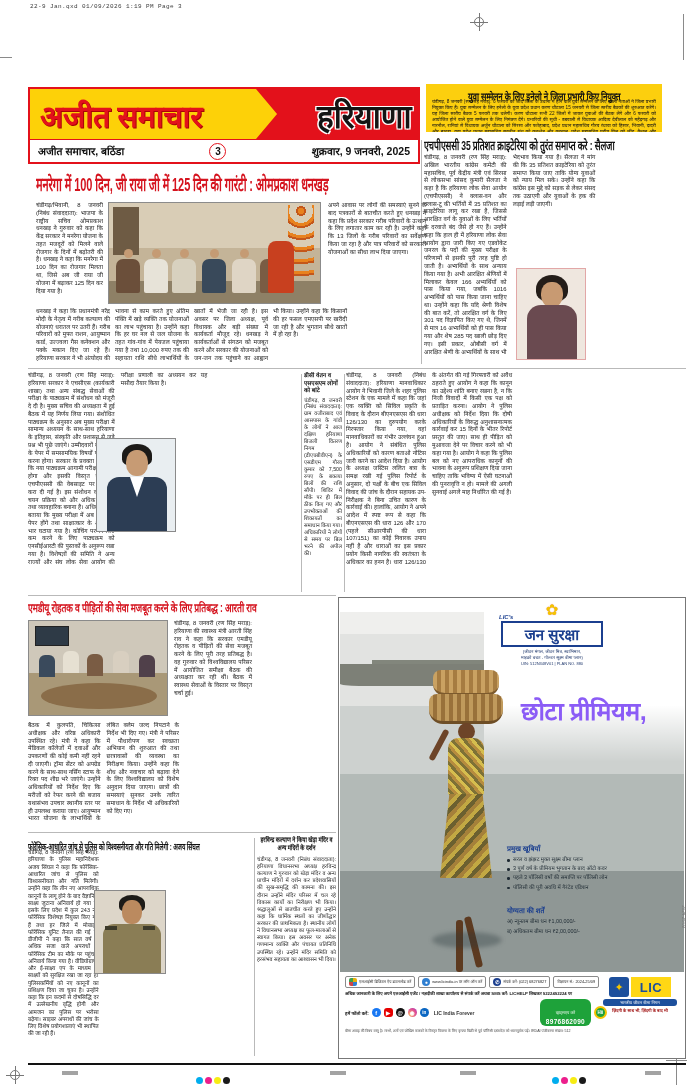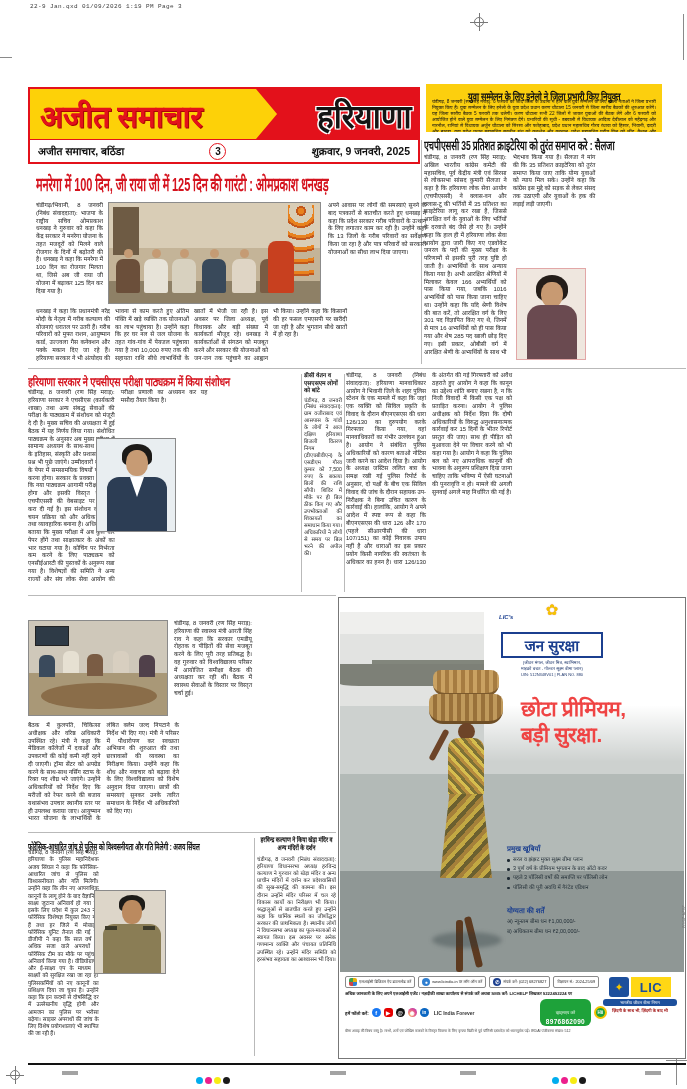--- a/index.html
+++ b/index.html
@@ -142,24 +142,24 @@
 #woman .torso{width:36px;height:58px;margin:-2px auto 0;border-radius:10px 10px 4px 4px;
   background:repeating-linear-gradient(48deg,#d5bd4e 0 3px,#7d7136 3px 6px,#b68c3e 6px 9px)}
 #woman .skirt{width:52px;height:84px;margin:-2px auto 0;clip-path:polygon(18% 0,82% 0,100% 100%,0 100%);
   background:repeating-linear-gradient(132deg,#c2a843 0 4px,#6b6030 4px 8px,#a5803a 8px 12px)}
 #woman .leg{position:absolute;width:7px;height:52px;background:#5d3a20;border-radius:3px}
 #woman .refl{position:absolute;left:14px;top:262px;width:70px;height:16px;border-radius:50%;background:rgba(44,56,60,.35);filter:blur(2px)}
 
 #ad-logo{position:absolute;left:162px;top:4px;width:102px;text-align:center}
 #ad-lics{position:absolute;left:-2px;top:12px;font-size:6px;font-style:italic;font-weight:bold;color:#1b3f8f}
 #ad-flower{font-size:15px;color:#f5c400;line-height:1;text-shadow:0 0 1px #d8a }
-#ad-planbox{margin-top:15px;border:2px solid #1b3f8f;padding:1px 0;font-size:15px;font-weight:bold;color:#1b3f8f;background:#fff}
+#ad-planbox{margin-top:4px;border:2px solid #1b3f8f;padding:1px 0;font-size:15px;font-weight:bold;color:#1b3f8f;background:#fff}
 #ad-sub{font-size:4.4px;color:#223a6e;line-height:1.3;margin-top:2px}
 #ad-uin{font-size:4px;color:#223a6e;margin-top:1px}
-#ad-big{position:absolute;left:182px;top:98px;width:164px;font-size:21px;font-weight:bold;color:#ef4444;line-height:1.25;letter-spacing:-.4px}
+#ad-big{position:absolute;left:182px;top:98px;width:164px;font-size:25px;font-weight:bold;color:#8b5cf6;line-height:1.25;letter-spacing:-.4px}
 #ad-feat{position:absolute;left:168px;top:246px;width:176px}
 #ad-feat h4,#ad-elig h4{font-size:7px;color:#1b3f8f;margin-bottom:2px;font-weight:bold}
 #ad-feat ul{list-style:none}
 #ad-feat li{font-size:5.4px;color:#1e2a33;line-height:1.7;padding-left:6px;position:relative}
 #ad-feat li::before{content:"";position:absolute;left:0;top:4px;width:2.5px;height:2.5px;border-radius:50%;background:#1e2a33}
 #ad-elig{position:absolute;left:168px;top:308px;width:176px}
 #ad-elig div{font-size:5.4px;color:#1e2a33;line-height:1.8}
 
 #ad-footer{position:absolute;left:2px;right:2px;top:376px;height:82px;background:#fff;padding:2px 4px}
 #ad-badges{display:flex;gap:3px;width:262px}
@@ -274,40 +274,40 @@
     <div class="hwrap"><span class="hl blk">एचपीएससी 35 प्रतिशत क्राइटेरिया को तुरंत समाप्त करे : सैलजा</span></div>
     <div class="bodytxt cols3">चंडीगढ़, 8 जनवरी (रण सिंह मराड़): अखिल भारतीय कांग्रेस कमेटी की महासचिव, पूर्व केंद्रीय मंत्री एवं सिरसा से लोकसभा सांसद कुमारी सैलजा ने कहा है कि हरियाणा लोक सेवा आयोग (एचपीएससी) ने क्लास-वन और क्लास-टू की भर्तियों में 35 प्रतिशत का क्राइटेरिया लागू कर रखा है, जिससे आरक्षित वर्ग के युवाओं के लिए भर्तियों के दरवाजे बंद जैसे हो गए हैं। उन्होंने कहा कि हाल ही में हरियाणा लोक सेवा आयोग द्वारा जारी किए गए एडवोकेट जनरल के पदों की मुख्य परीक्षा के परिणामों से इसकी पूरी तरह पुष्टि हो जाती है। अभ्यर्थियों के साथ अन्याय किया गया है। अभी आरक्षित श्रेणियों में मिलाकर केवल 166 अभ्यर्थियों को पास किया गया, जबकि 1016 अभ्यर्थियों को पास किया जाना चाहिए था। उन्होंने कहा कि यदि श्रेणी विशेष की बात करें, तो आरक्षित वर्ग के लिए 301 पद विज्ञापित किए गए थे, जिनमें से मात्र 16 अभ्यर्थियों को ही पास किया गया और शेष 285 पद खाली छोड़ दिए गए। इसी प्रकार, ओबीसी वर्ग में आरक्षित श्रेणी के अभ्यर्थियों के साथ भी भेदभाव किया गया है। सैलजा ने मांग की कि 35 प्रतिशत क्राइटेरिया को तुरंत समाप्त किया जाए ताकि योग्य युवाओं को न्याय मिल सके। उन्होंने कहा कि कांग्रेस इस मुद्दे को सड़क से लेकर संसद तक उठाएगी और युवाओं के हक की लड़ाई लड़ी जाएगी।</div>
     <div id="photo-selja">
       <div class="hair"></div>
         <div class="face"></div>
         <div class="body"></div>
     </div>
   </section>
 
   <section class="art" id="hcs">
-    <div class="hwrap"><span class="hl red">हरियाणा सरकार ने एचसीएस परीक्षा पाठ्यक्रम में किया संशोधन</span></div>
     <div class="bodytxt cols3">चंडीगढ़, 8 जनवरी (रण सिंह मराड़): हरियाणा सरकार ने एचसीएस (कार्यकारी शाखा) तथा अन्य संबद्ध सेवाओं की परीक्षा के पाठ्यक्रम में संशोधन को मंजूरी दे दी है। मुख्य सचिव की अध्यक्षता में हुई बैठक में यह निर्णय लिया गया। संशोधित पाठ्यक्रम के अनुसार अब मुख्य परीक्षा में सामान्य अध्ययन के साथ-साथ हरियाणा के इतिहास, संस्कृति और प्रशासन से जुड़े प्रश्न भी पूछे जाएंगे। उम्मीदवारों को निबंध के पेपर में समसामयिक विषयों पर लेखन करना होगा। सरकार के प्रवक्ता ने बताया कि नया पाठ्यक्रम आगामी परीक्षा से लागू होगा और इसकी विस्तृत जानकारी एचपीएससी की वेबसाइट पर उपलब्ध करा दी गई है। इस संशोधन का उद्देश्य चयन प्रक्रिया को और अधिक पारदर्शी तथा व्यावहारिक बनाना है। अधिकारियों ने बताया कि मुख्य परीक्षा में अब कुल चार पेपर होंगे तथा साक्षात्कार के अंकों का भार घटाया गया है। कोचिंग पर निर्भरता कम करने के लिए पाठ्यक्रम को एनसीईआरटी की पुस्तकों के अनुरूप रखा गया है। विशेषज्ञों की समिति ने अन्य राज्यों और संघ लोक सेवा आयोग की परीक्षा प्रणाली का अध्ययन कर यह मसौदा तैयार किया है।</div>
     <div id="photo-man">
       <div class="hair"></div>
         <div class="face"></div>
         <div class="suit"></div>
         <div class="shirt"></div>
     </div>
   </section>
 
   <section class="art" id="mini">
     <div class="mh">डीसी वेतन व एसएसएम लोगों को बांटे</div>
     <div class="bodytxt">चंडीगढ़, 8 जनवरी (निबंध संवाददाता): ग्राम वजीराबाद एवं आसपास के गांवों के लोगों ने आज दक्षिण हरियाणा बिजली वितरण निगम (डीएचबीवीएन) के एसडीएम गौरव कुमार को 7,500 रुपए के बकाया बिलों की राशि सौंपी। शिविर में मौके पर ही बिल ठीक किए गए और उपभोक्ताओं की शिकायतों का समाधान किया गया। अधिकारियों ने लोगों से समय पर बिल भरने की अपील की।</div>
   </section>
 
   <section class="art" id="justice">
     <div class="bodytxt cols4">चंडीगढ़, 8 जनवरी (निबंध संवाददाता): हरियाणा मानवाधिकार आयोग ने भिवानी जिले के शहर पुलिस स्टेशन के एक मामले में कहा कि जहां एक व्यक्ति को सिविल प्रकृति के विवाद के दौरान बीएनएसएस की धारा 126/130 का दुरुपयोग करके गिरफ्तार किया गया, वहां मानवाधिकारों का गंभीर उल्लंघन हुआ है। आयोग ने संबंधित पुलिस अधिकारियों को कारण बताओ नोटिस जारी करने का आदेश दिया है। आयोग के अध्यक्ष जस्टिस ललित बत्रा के समक्ष रखी गई पुलिस रिपोर्ट के अनुसार, दो पक्षों के बीच एक सिविल विवाद की जांच के दौरान सहायक उप-निरीक्षक ने बिना उचित कारण के कार्रवाई की। हालांकि, आयोग ने अपने आदेश में स्पष्ट रूप से कहा कि बीएनएसएस की धारा 126 और 170 (पहले सीआरपीसी की धारा 107/151) का कोई निवारक उपाय नहीं है और धाराओं का इस प्रकार प्रयोग किसी नागरिक की स्वतंत्रता के अधिकार का हनन है। धारा 126/130 के अंतर्गत की गई गिरफ्तारी को अवैध ठहराते हुए आयोग ने कहा कि कानून का उद्देश्य शांति बनाए रखना है, न कि निजी विवादों में किसी एक पक्ष को प्रताड़ित करना। आयोग ने पुलिस अधीक्षक को निर्देश दिया कि दोषी अधिकारियों के विरुद्ध अनुशासनात्मक कार्रवाई कर 15 दिनों के भीतर रिपोर्ट प्रस्तुत की जाए। साथ ही पीड़ित को मुआवजा देने पर विचार करने को भी कहा गया है। आयोग ने कहा कि पुलिस बल को नए आपराधिक कानूनों की भावना के अनुरूप प्रशिक्षण दिया जाना चाहिए ताकि भविष्य में ऐसी घटनाओं की पुनरावृत्ति न हो। मामले की अगली सुनवाई अगले माह निर्धारित की गई है।</div>
   </section>
 
   <section class="art" id="mdu">
+    <div class="hwrap"><span class="hl red">एमडीयू रोहतक व पीड़ितों की सेवा मजबूत करने के लिए प्रतिबद्ध : आरती राव</span></div>
     <div id="photo-meeting">
       <div class="scr"></div>
       <div class="tbl"></div>
       <div class="p" style="left:10px;top:34px;background:#3a4a5c"></div>
       <div class="p" style="left:34px;top:30px;background:#e6e0d2"></div>
       <div class="p" style="left:58px;top:33px;background:#7a5c44"></div>
       <div class="p" style="left:84px;top:30px;background:#d8cfc0"></div>
       <div class="p" style="left:110px;top:34px;background:#50404a"></div>
     </div>
     <div class="bodytxt cols2" id="mdu-side">चंडीगढ़, 8 जनवरी (रण सिंह मराड़): हरियाणा की स्वास्थ्य मंत्री आरती सिंह राव ने कहा कि सरकार एमडीयू रोहतक व पीड़ितों की सेवा मजबूत करने के लिए पूरी तरह प्रतिबद्ध है। वह गुरुवार को विश्वविद्यालय परिसर में आयोजित समीक्षा बैठक की अध्यक्षता कर रही थीं। बैठक में स्वास्थ्य सेवाओं के विस्तार पर विस्तृत चर्चा हुई।</div>
@@ -356,21 +356,20 @@
       <div id="ad-planbox">जन सुरक्षा</div>
       <div id="ad-sub">
         <div>(जीवन मंगल, जीवन मित्र, स्वाभिमान,</div>
         <div>माइक्रो बचत - गोल्डन सूक्ष्म बीमा प्लान)</div>
       </div>
       <div id="ad-uin">UIN: 512N348V01  |  PLAN NO. 880</div>
     </div>
 
     <div id="ad-big">
       <div>छोटा प्रीमियम,</div>
-      <div>बड़ी सुरक्षा.</div>
     </div>
 
     <div id="ad-feat">
       <h4>प्रमुख खूबियाँ</h4>
       <ul>
         <li>सरल व झंझट मुक्त सूक्ष्म बीमा प्लान</li>
         <li>3 पूर्ण वर्ष के प्रीमियम भुगतान के बाद ऑटो कवर</li>
         <li>पहले 3 पॉलिसी वर्षों की समाप्ति पर पॉलिसी लोन</li>
         <li>पॉलिसी की पूरी अवधि में गैरंटेड एडिशन</li>
       </ul>

